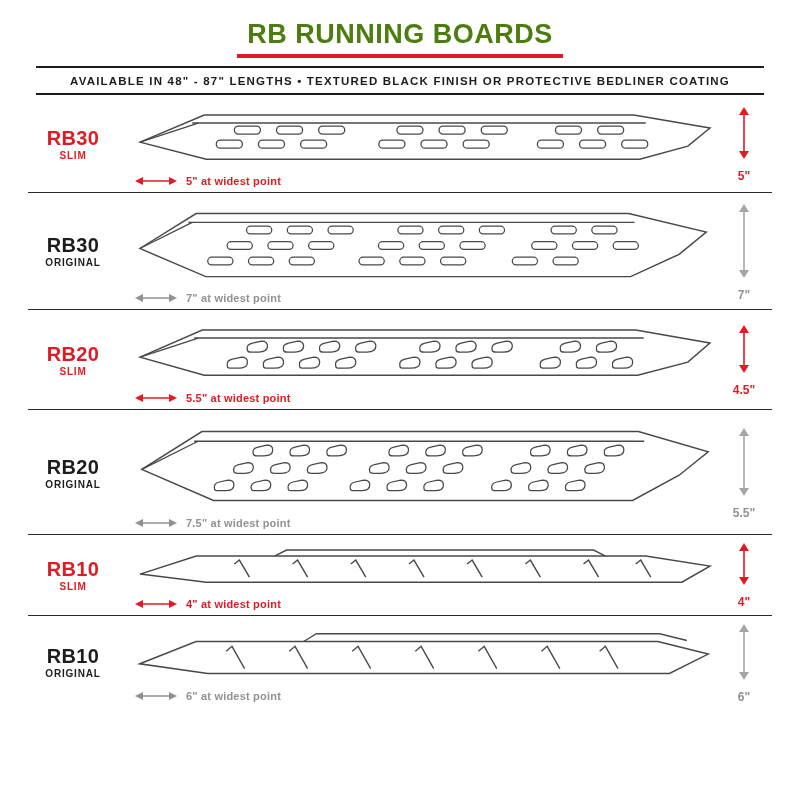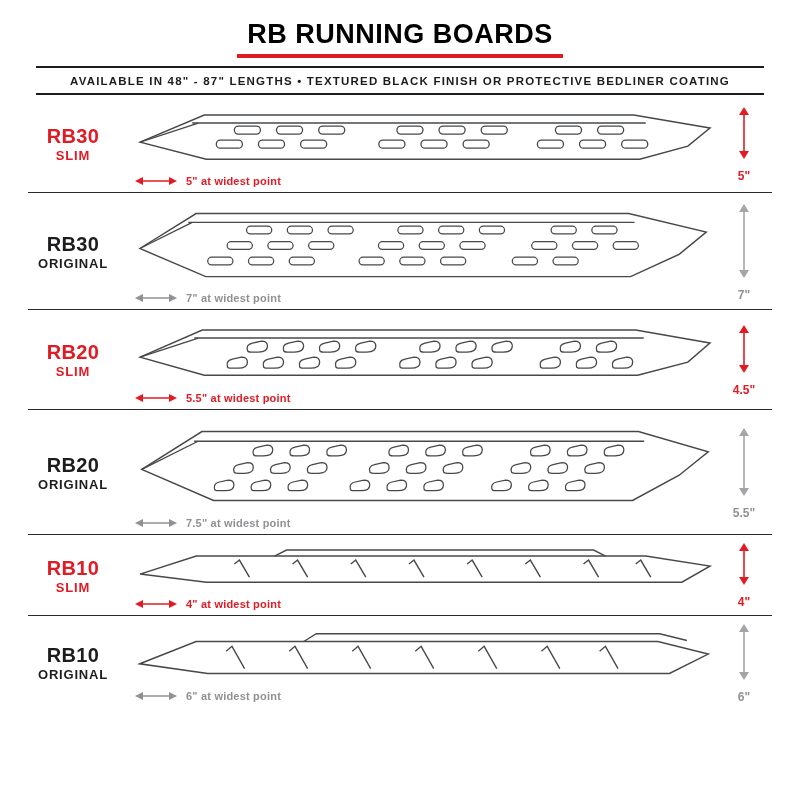--- a/index.html
+++ b/index.html
@@ -7,21 +7,21 @@
     background:#ffffff;
     font-family:"Liberation Sans", sans-serif;
     color:#1d1d1f;
   }
   .page{ width:800px; height:800px; box-sizing:border-box; padding-top:20px; }
 
   
   .header{ text-align:center; }
   .title{
     display:inline-block;
-    font-size:27px; font-weight:bold; letter-spacing:.5px; color:#000000;
+    font-size:27px; font-weight:bold; letter-spacing:.5px; color:#4d7c0f;
     border-bottom:4px solid #e01b24;
     padding:0 10px 4px 10px;
     line-height:1.1;
   }
   .subbar{
     margin:8px 36px 0 36px;
     border-top:2px solid #1c1c1c;
     border-bottom:2px solid #1c1c1c;
     padding:7px 0 6px 0;
     text-align:center;
@@ -35,21 +35,21 @@
     display:grid;
     grid-template-columns:96px 1fr 56px;
     align-items:center;
     border-bottom:1.5px solid #2a2a2a;
     padding:7px 0 5px 0;
   }
   .row:last-child{ border-bottom:none; }
 
   .label{ text-align:center; padding-right:6px; line-height:1.05; }
   .label .model{ font-size:20px; font-weight:bold; letter-spacing:.3px; }
-  .label .variant{ font-size:13px; font-weight:bold; letter-spacing:.8px; margin-top:2px; }
+  .label .variant{ font-size:10px; font-weight:bold; letter-spacing:.8px; margin-top:2px; }
   .slim .label{ color:#e01b24; }
   .original .label{ color:#1d1d1f; }
 
   .drawing{ padding-left:10px; }
   .board{ display:block; width:100%; height:auto; }
   .board .ln{ fill:none; stroke:#46484a; stroke-width:1.4; }
   .board .face{ fill:#ffffff; stroke:#46484a; stroke-width:1.5; }
   .board .hole{ fill:#ffffff; stroke:#46484a; stroke-width:1.3; }
 
   .width-note{

